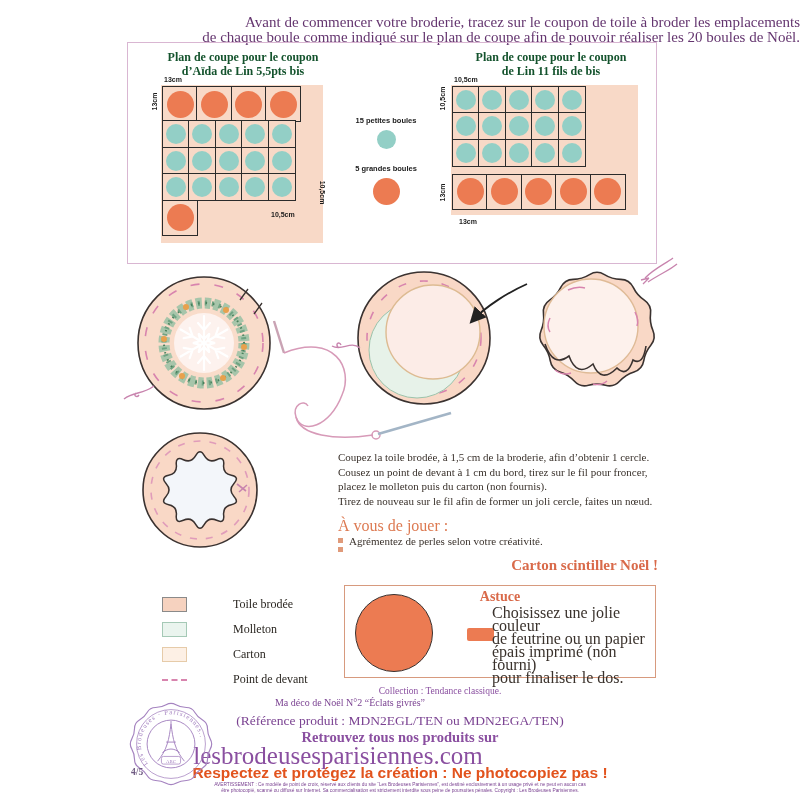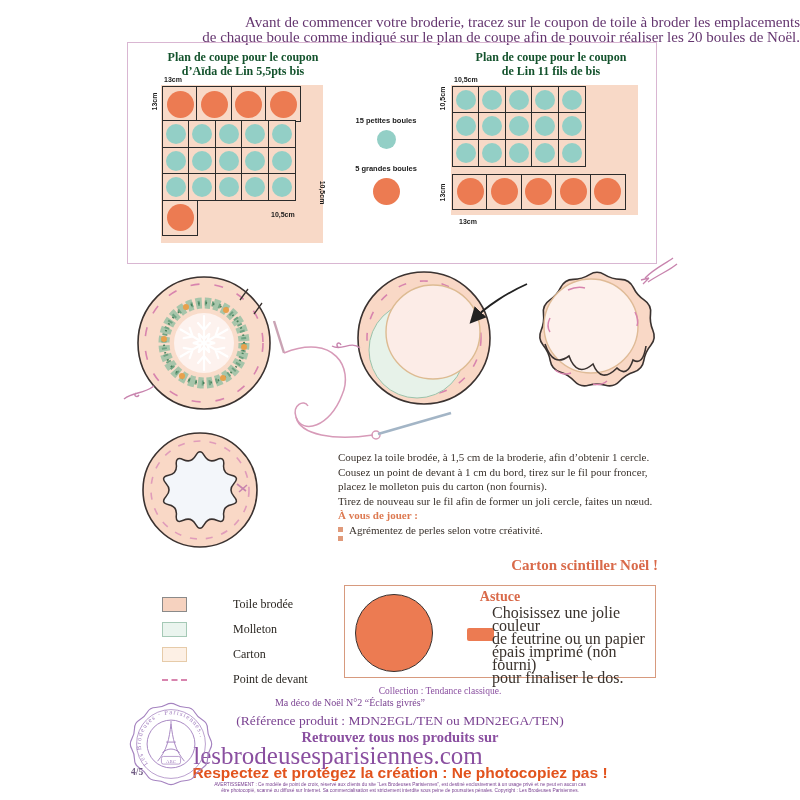--- a/index.html
+++ b/index.html
@@ -26,21 +26,21 @@
   .dim{font-family:"Liberation Sans","DejaVu Sans",sans-serif;font-size:7px;font-weight:bold;color:#1a1a1a;white-space:nowrap;}
   .rot-ccw{transform:rotate(-90deg);}
   .rot-cw{transform:rotate(90deg);}
   .key{left:345px;top:104px;width:82px;text-align:center;font-family:"Liberation Sans","DejaVu Sans",sans-serif;
        font-size:7.5px;font-weight:bold;color:#1a1a1a;margin-top:12px;}
   .key .dot-s{width:19px;height:19px;border-radius:50%;background:#93cfc6;margin:5px auto 0;}
   .key .dot-l{width:27px;height:27px;border-radius:50%;background:#ec7b52;margin:5px auto 0;}
   .key .lbl2{margin-top:15px;}
   
   .instructions{left:338px;top:450px;width:332px;font-size:11px;line-height:14.5px;color:#3a322c;}
-  .cta{color:#dd7a52;font-weight:bold;font-size:11px;}
+  .cta{margin-top:11px;color:#dd7a52;font-weight:normal;font-size:16px;}
   .bullet-row{display:flex;align-items:baseline;line-height:15px;}
   .sq-bullet{width:5px;height:5px;background:#e09a7a;display:inline-block;margin-right:6px;flex:0 0 auto;transform:translateY(-2px);}
   .sparkle{left:400px;top:557px;width:258px;text-align:right;color:#d96a4a;font-weight:bold;font-size:15px;}
   
   .legend{left:162px;top:592px;}
   .legend-row{display:flex;align-items:center;height:25px;gap:28px;}
   .swatch{width:25px;height:15px;margin-right:18px;box-sizing:border-box;flex:0 0 auto;}
   .swatch.toile{background:#f6d2bf;border:1px solid #8a8a8a;}
   .swatch.molleton{background:#eaf4ee;border:1px solid #a5c9b6;}
   .swatch.carton{background:#fdf0e5;border:1px solid #e6cba9;}

